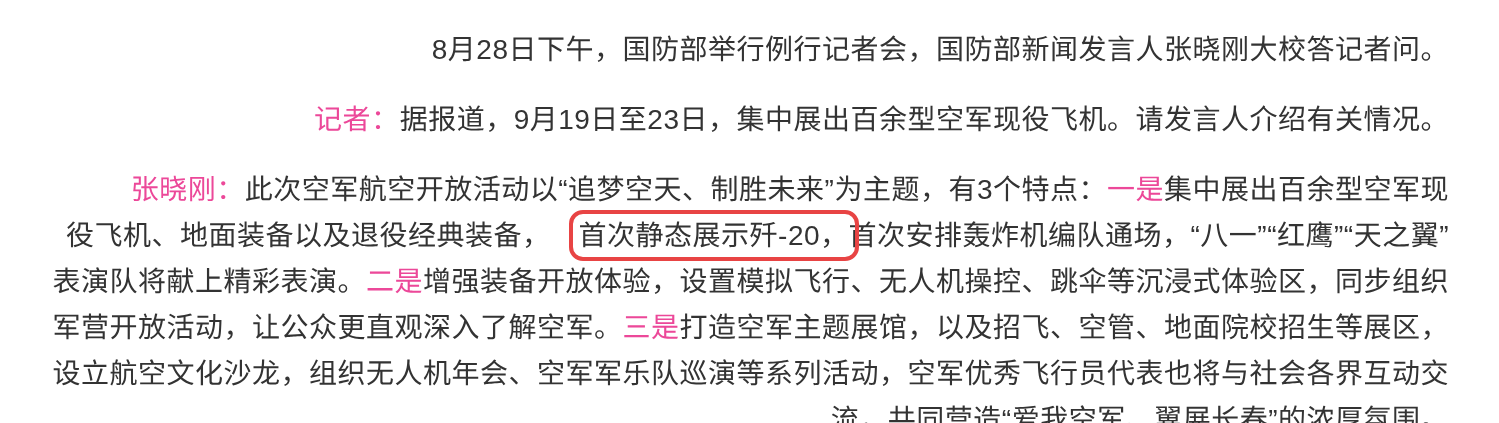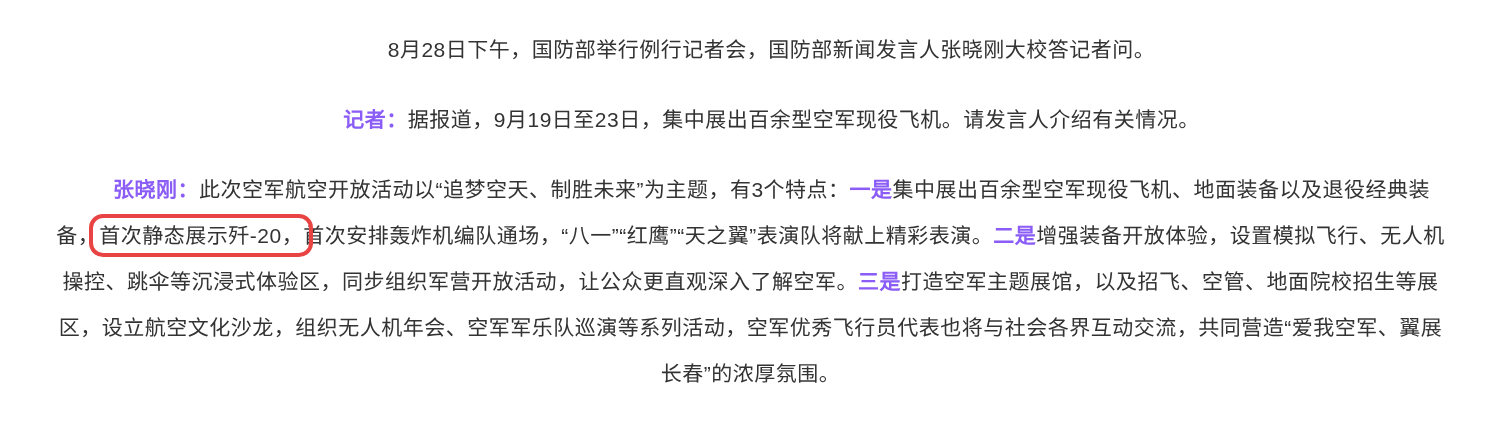--- a/index.html
+++ b/index.html
@@ -11,35 +11,36 @@
     width: 1499px;
     height: 423px;
     overflow: hidden;
     font-family: "Liberation Sans", "DejaVu Sans", sans-serif;
   }
   .article {
     padding: 27px 50px 0 52px;
   }
   .article p {
     margin: 0 0 24px 0;
-    font-size: 21px;
+    font-size: 28px;
     line-height: 46px;
     color: #333333;
     text-indent: 2em;
     letter-spacing: 0.5px;
-    text-align: center;
+    text-align: right;
   }
   .speaker, .point-label {
-    font-weight: bold;
-    color: #8b5cf6;
+    font-weight: normal;
+    color: #ec4899;
   }
   .red-highlight {
     outline: 4px solid #e84444;
     outline-offset: 6px;
     border-radius: 4px;
+    margin-left: 28px;
   }
 </style>
 </head>
 <body>
 
 <div class="article">
 
   <p>
     <span>8月28日下午，国防部举行例行记者会，国防部新闻发言人张晓刚大校答记者问。</span>
   </p>

